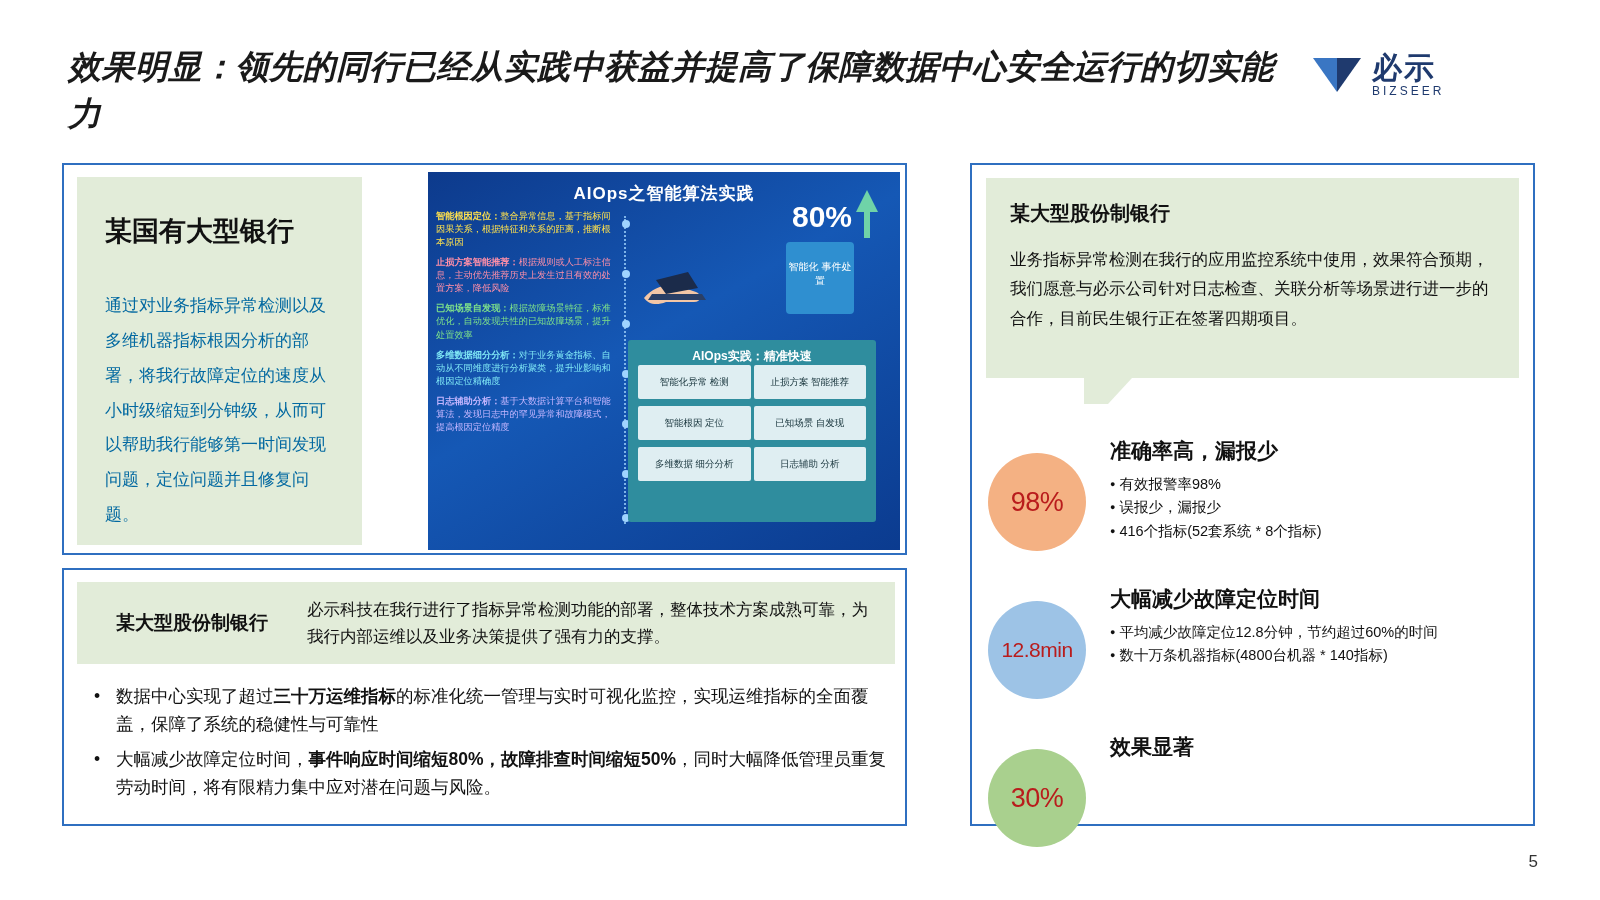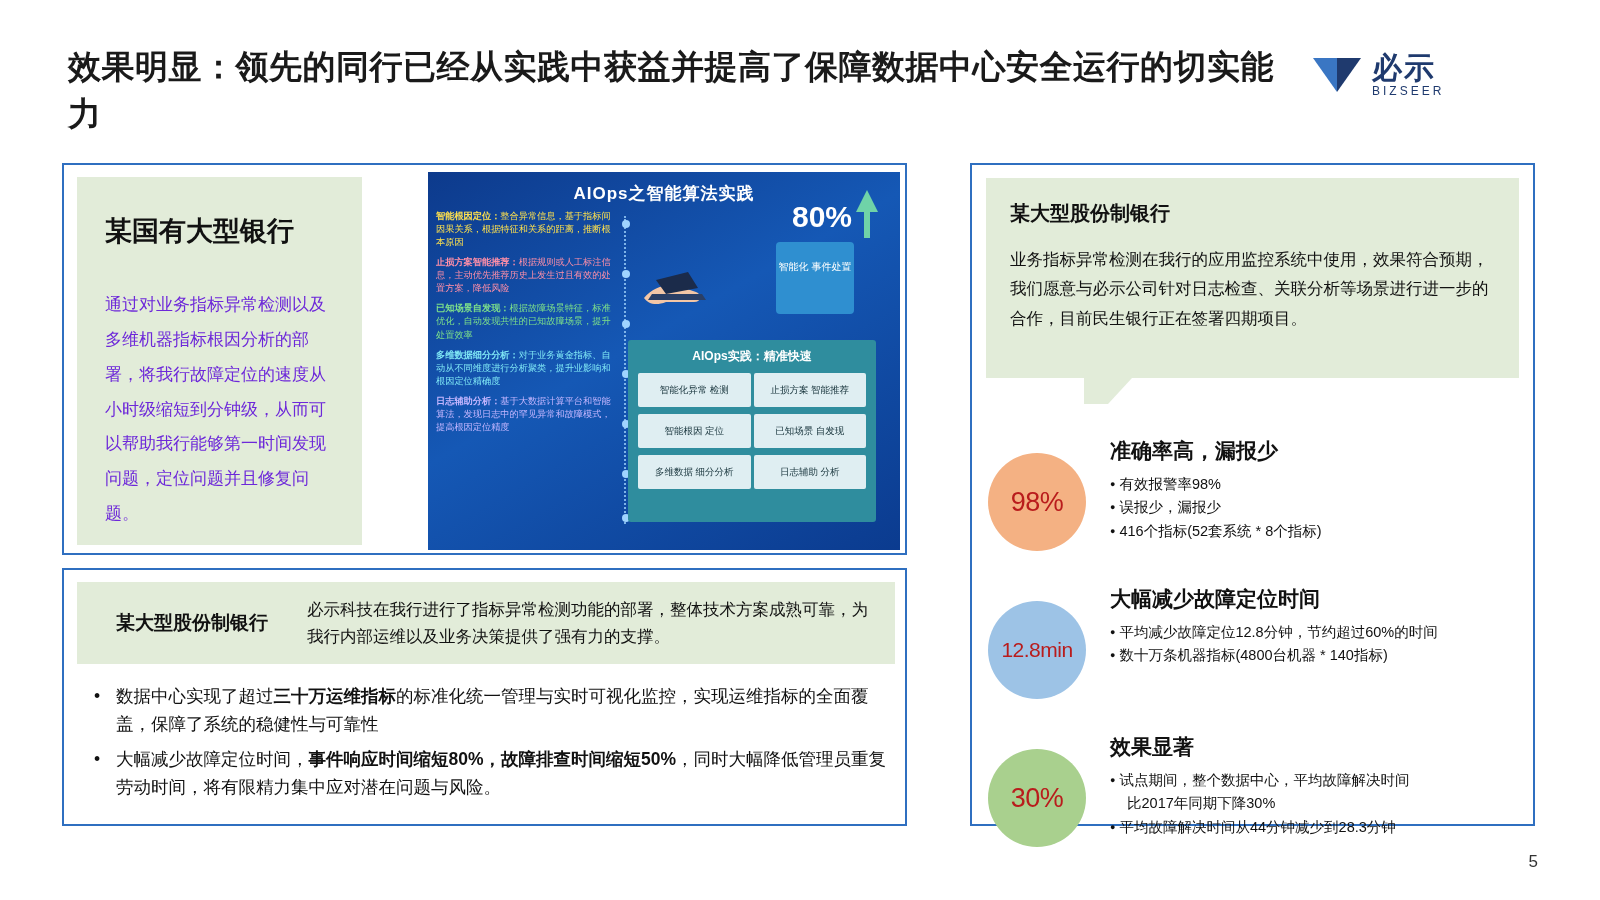--- a/index.html
+++ b/index.html
@@ -20,20 +20,21 @@
   .slide-title {
     position: absolute;
     left: 68px;
     top: 44px;
     width: 1210px;
     font-size: 33px;
     font-weight: bold;
     line-height: 1.42;
     letter-spacing: 0.5px;
     color: #1a1a1a;
+    font-style: italic;
   }
 
   
   .logo {
     position: absolute;
     right: 90px;
     top: 48px;
     width: 200px;
     height: 60px;
   }
@@ -88,22 +89,21 @@
   }
   .bank-name {
     font-size: 27px;
     font-weight: bold;
     color: #111;
     margin-bottom: 40px;
   }
   .bank-body {
     font-size: 17px;
     line-height: 2.05;
-    color: #6d28d9;
-    font-family: Liberation Mono, monospace;
+    color: #0369a1;
   }
 
   
   #infographic {
     position: absolute;
     left: 364px;
     top: 7px;
     width: 472px;
     height: 378px;
     background: linear-gradient(150deg,#0d3a8c 0%, #1558b5 45%, #0b3b8f 100%);
@@ -178,21 +178,21 @@
     top: 40px;
     width: 6px;
     height: 26px;
     background: #6fd3a8;
   }
 
   .ig-puzzle {
     position: absolute;
     right: 46px;
     top: 70px;
-    width: 78px;
+    width: 68px;
     height: 72px;
     background: #2f8fd0;
     border-radius: 4px;
     color: #fff;
     font-size: 10px;
     line-height: 1.4;
     text-align: center;
     padding-top: 18px;
     box-sizing: border-box;
   }
@@ -213,21 +213,21 @@
     background: #2f8d9e;
     border-radius: 3px;
     padding: 8px 10px;
     box-sizing: border-box;
   }
   .ig-card-title {
     color: #ffffff;
     font-size: 12px;
     font-weight: bold;
     text-align: center;
-    margin-bottom: 8px;
+    margin-bottom: 0;
   }
   .ig-grid {
     display: grid;
     grid-template-columns: 1fr 1fr;
     gap: 7px 3px;
   }
   .ig-chip {
     background: #dfeef2;
     color: #15323a;
     font-size: 9.5px;
@@ -498,21 +498,16 @@
     <div class="m-title">大幅减少故障定位时间</div>
     <div class="m-lines">
       <div class="dot">平均减少故障定位12.8分钟，节约超过60%的时间</div>
       <div class="dot">数十万条机器指标(4800台机器 * 140指标)</div>
     </div>
   </div>
 
   <div class="metric" id="metric-2">
     <div class="circle" style="background:#a9d08e">30%</div>
     <div class="m-title">效果显著</div>
-    <div class="m-lines">
-      <div class="dot">试点期间，整个数据中心，平均故障解决时间</div>
-      <div class="cont">比2017年同期下降30%</div>
-      <div class="dot">平均故障解决时间从44分钟减少到28.3分钟</div>
-    </div>
   </div>
 </div>
 
 <div class="page-num">5</div>
 
 </body></html>

